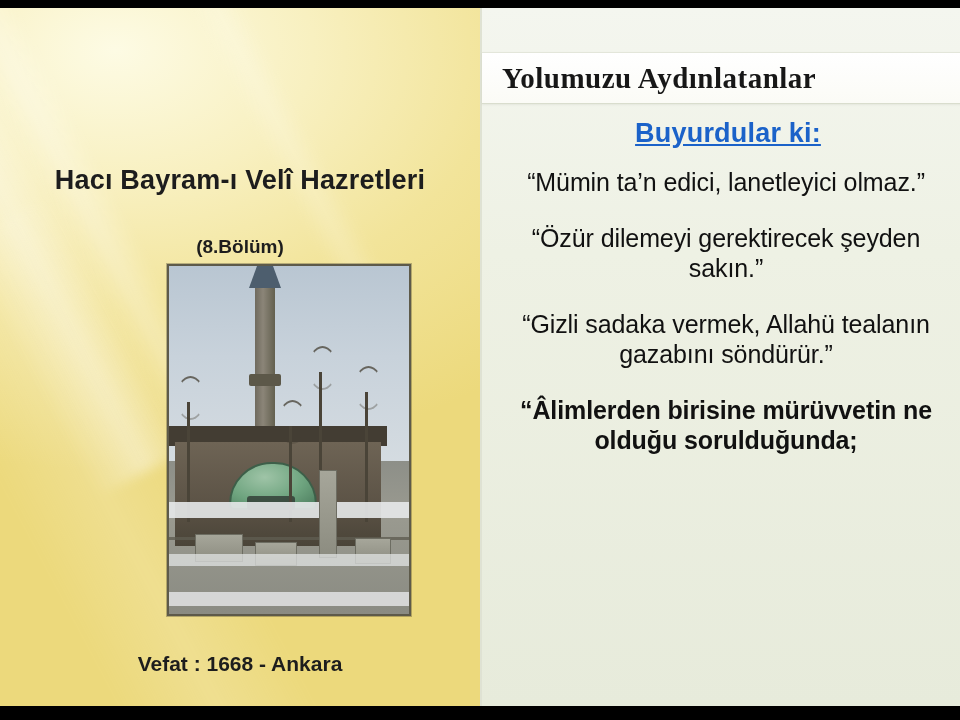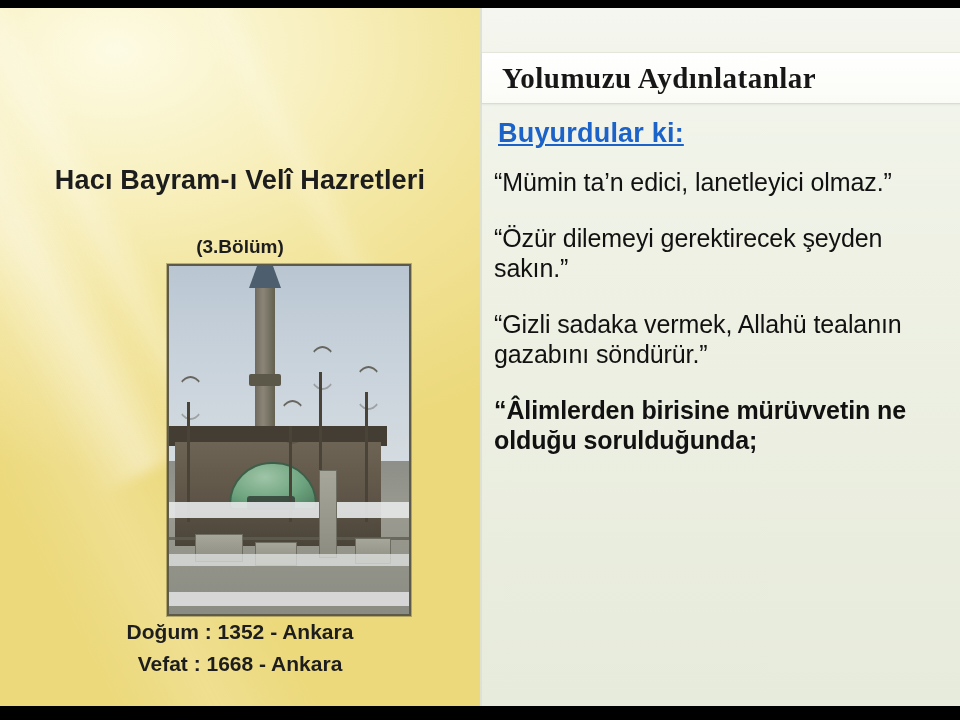--- a/index.html
+++ b/index.html
@@ -246,23 +246,24 @@
     padding-left: 20px;
     font-family: "Liberation Serif", serif;
     font-size: 29px;
     font-weight: bold;
     color: #171717;
     letter-spacing: .5px;
   }
 
   .quote-block {
     position: absolute;
-    left: 12px;
+    left: 18px;
     top: 110px;
     width: 452px;
+    text-align: center;
   }
   .section-label {
     font-size: 27px;
     font-weight: bold;
     color: #1b62c9;
     text-decoration: underline;
     margin: 0 0 18px 4px;
     letter-spacing: .2px;
   }
   .quote {
@@ -283,21 +284,21 @@
 
   <div class="canvas">
 
     <div class="left-col">
       <div class="streak s1"></div>
       <div class="streak s2"></div>
       <div class="streak s3"></div>
       <div class="streak s4"></div>
 
       <div class="person-title">Hacı Bayram-ı Velî Hazretleri</div>
-      <div class="person-subtitle">(3.Bölüm)</div>
+      <div class="person-subtitle">(8.Bölüm)</div>
 
       <div class="photo-frame">
         <div class="sky"></div>
         <div class="ground"></div>
         <div class="minaret"></div>
         <div class="minaret-balcony"></div>
         <div class="mosque-roof"></div>
         <div class="mosque-body"></div>
         <div class="dome"></div>
         <div class="dome-window"></div>
@@ -308,21 +309,20 @@
         <div class="snow-strip snow1"></div>
         <div class="fence"></div>
         <div class="stone pillar"></div>
         <div class="stone block1"></div>
         <div class="stone block2"></div>
         <div class="stone block3"></div>
         <div class="snow-strip snow2"></div>
         <div class="snow-strip snow3"></div>
       </div>
 
-      <div class="birth-line">Doğum : 1352 - Ankara</div>
       <div class="death-line">Vefat : 1668 - Ankara</div>
     </div>
 
     <div class="right-col">
       <div class="header-band">
         <div class="header-title">Yolumuzu Aydınlatanlar</div>
       </div>
 
       <div class="quote-block">
         <div class="section-label">Buyurdular ki:</div>

